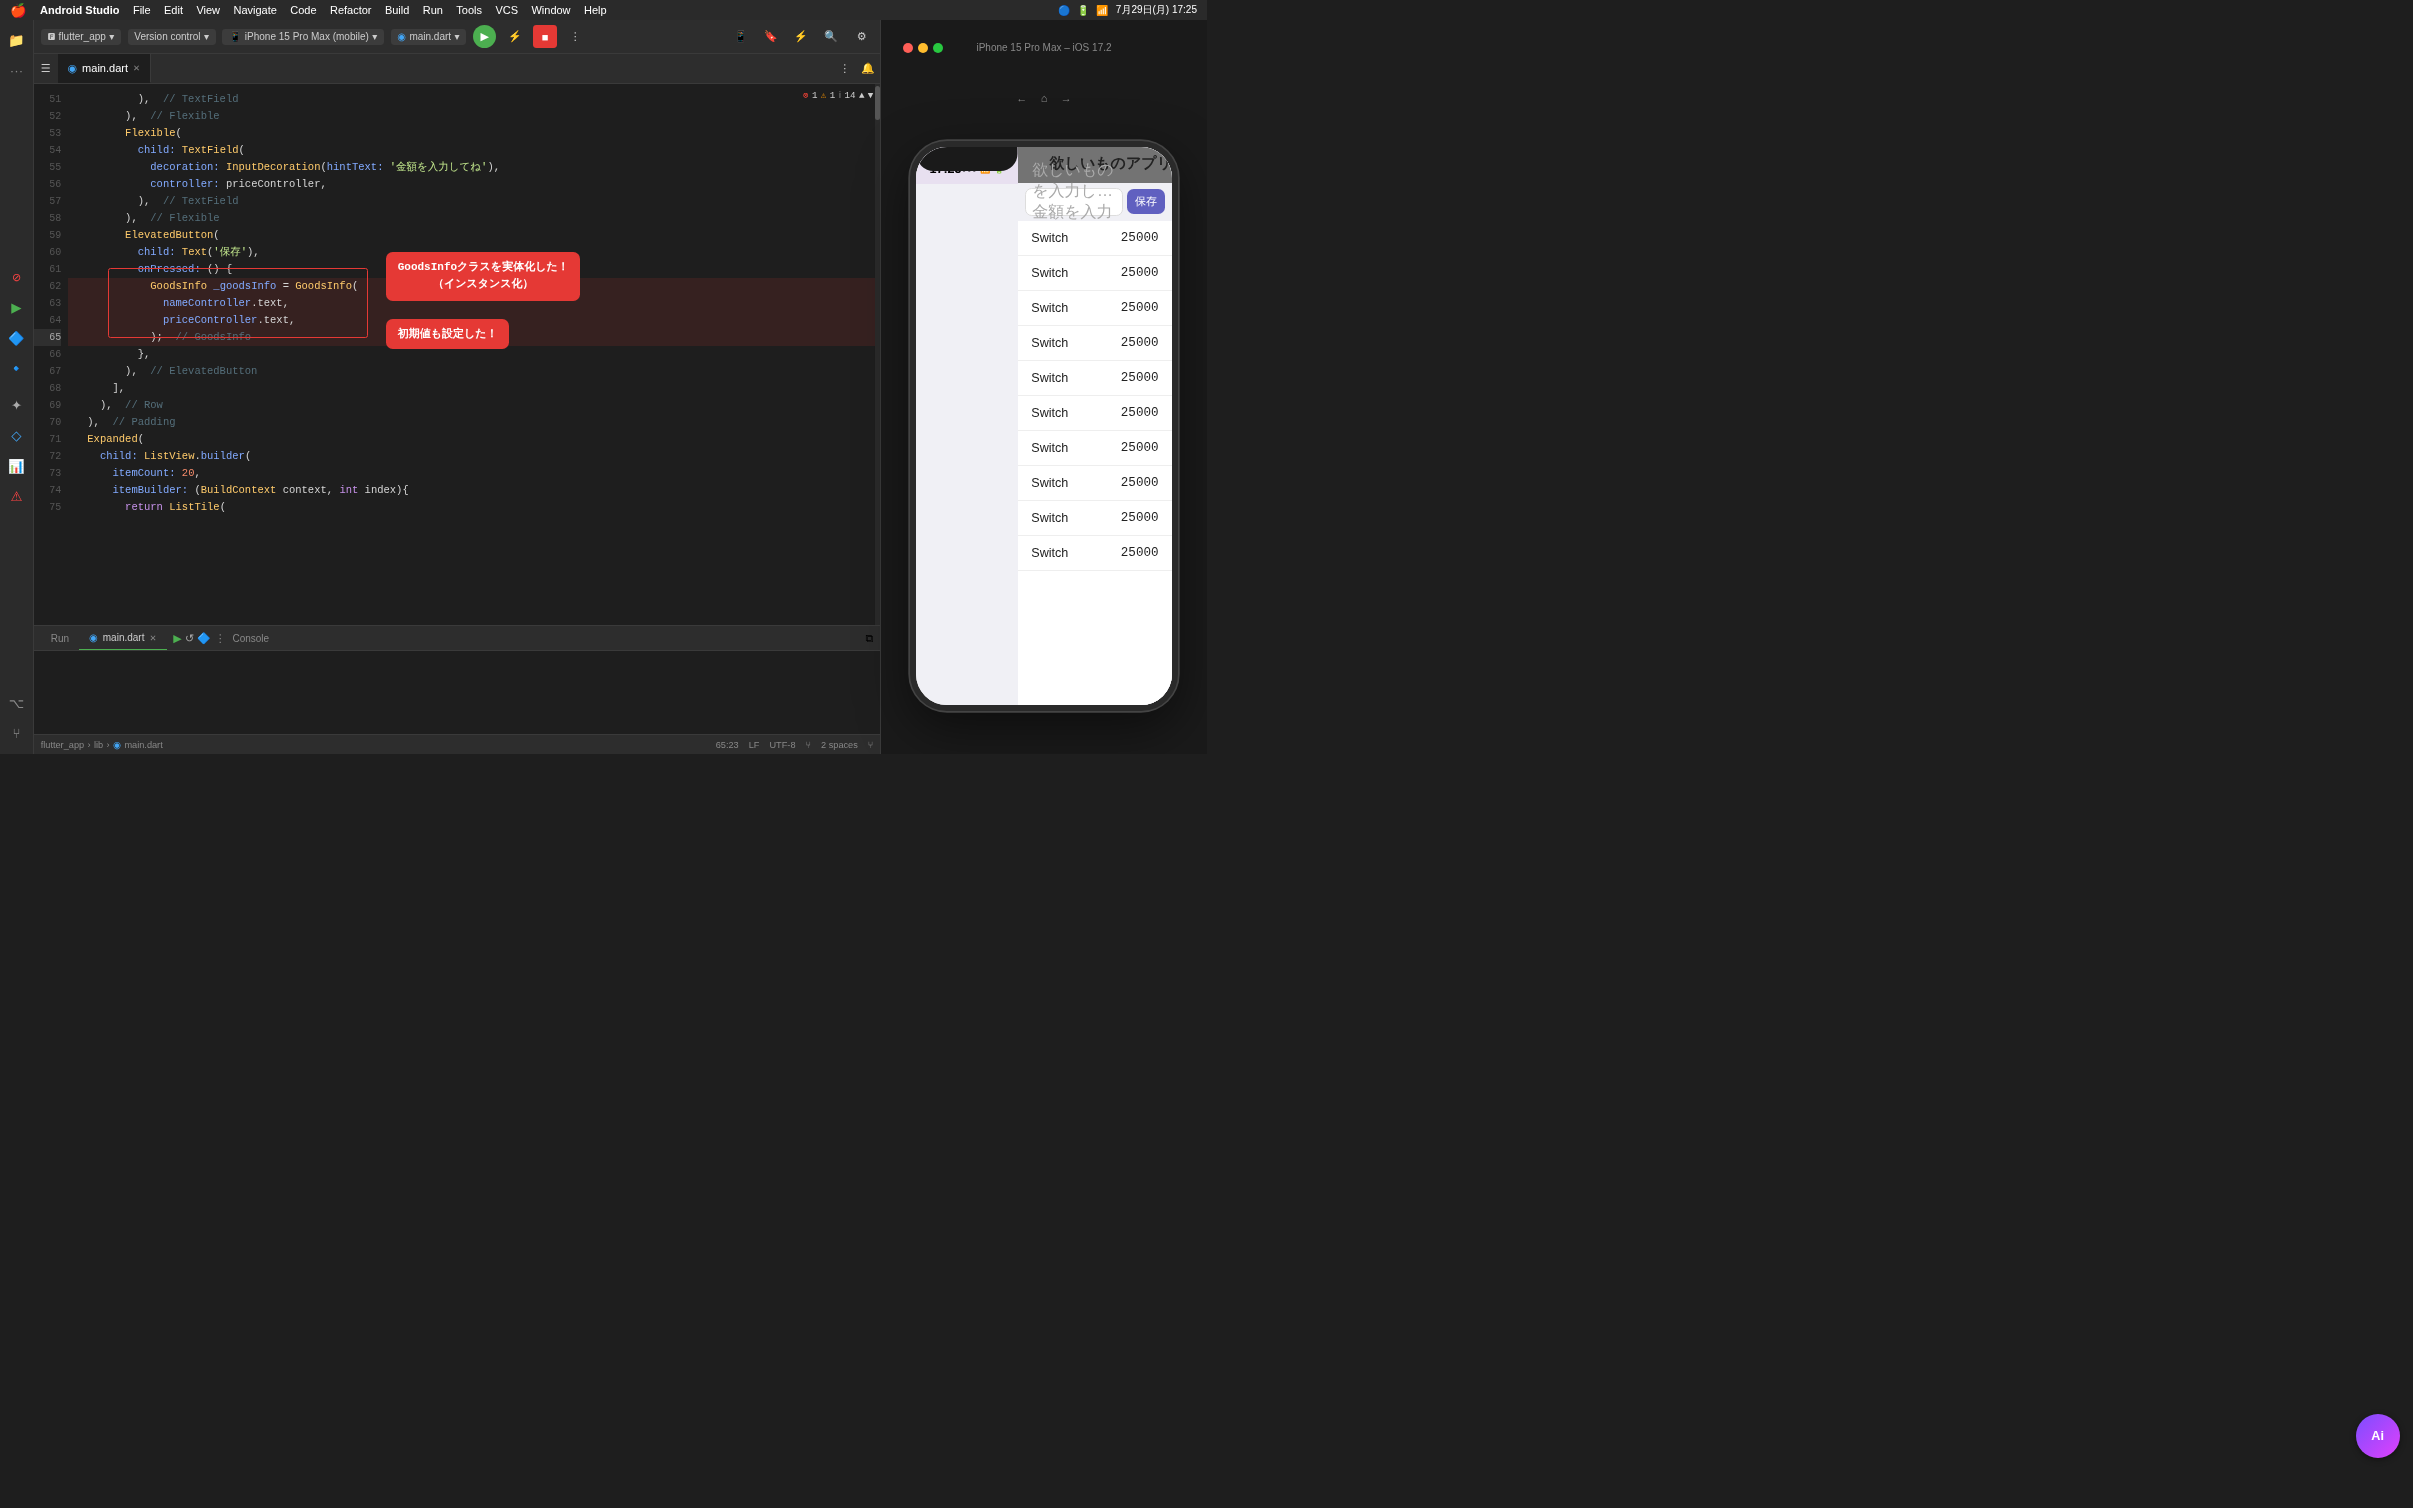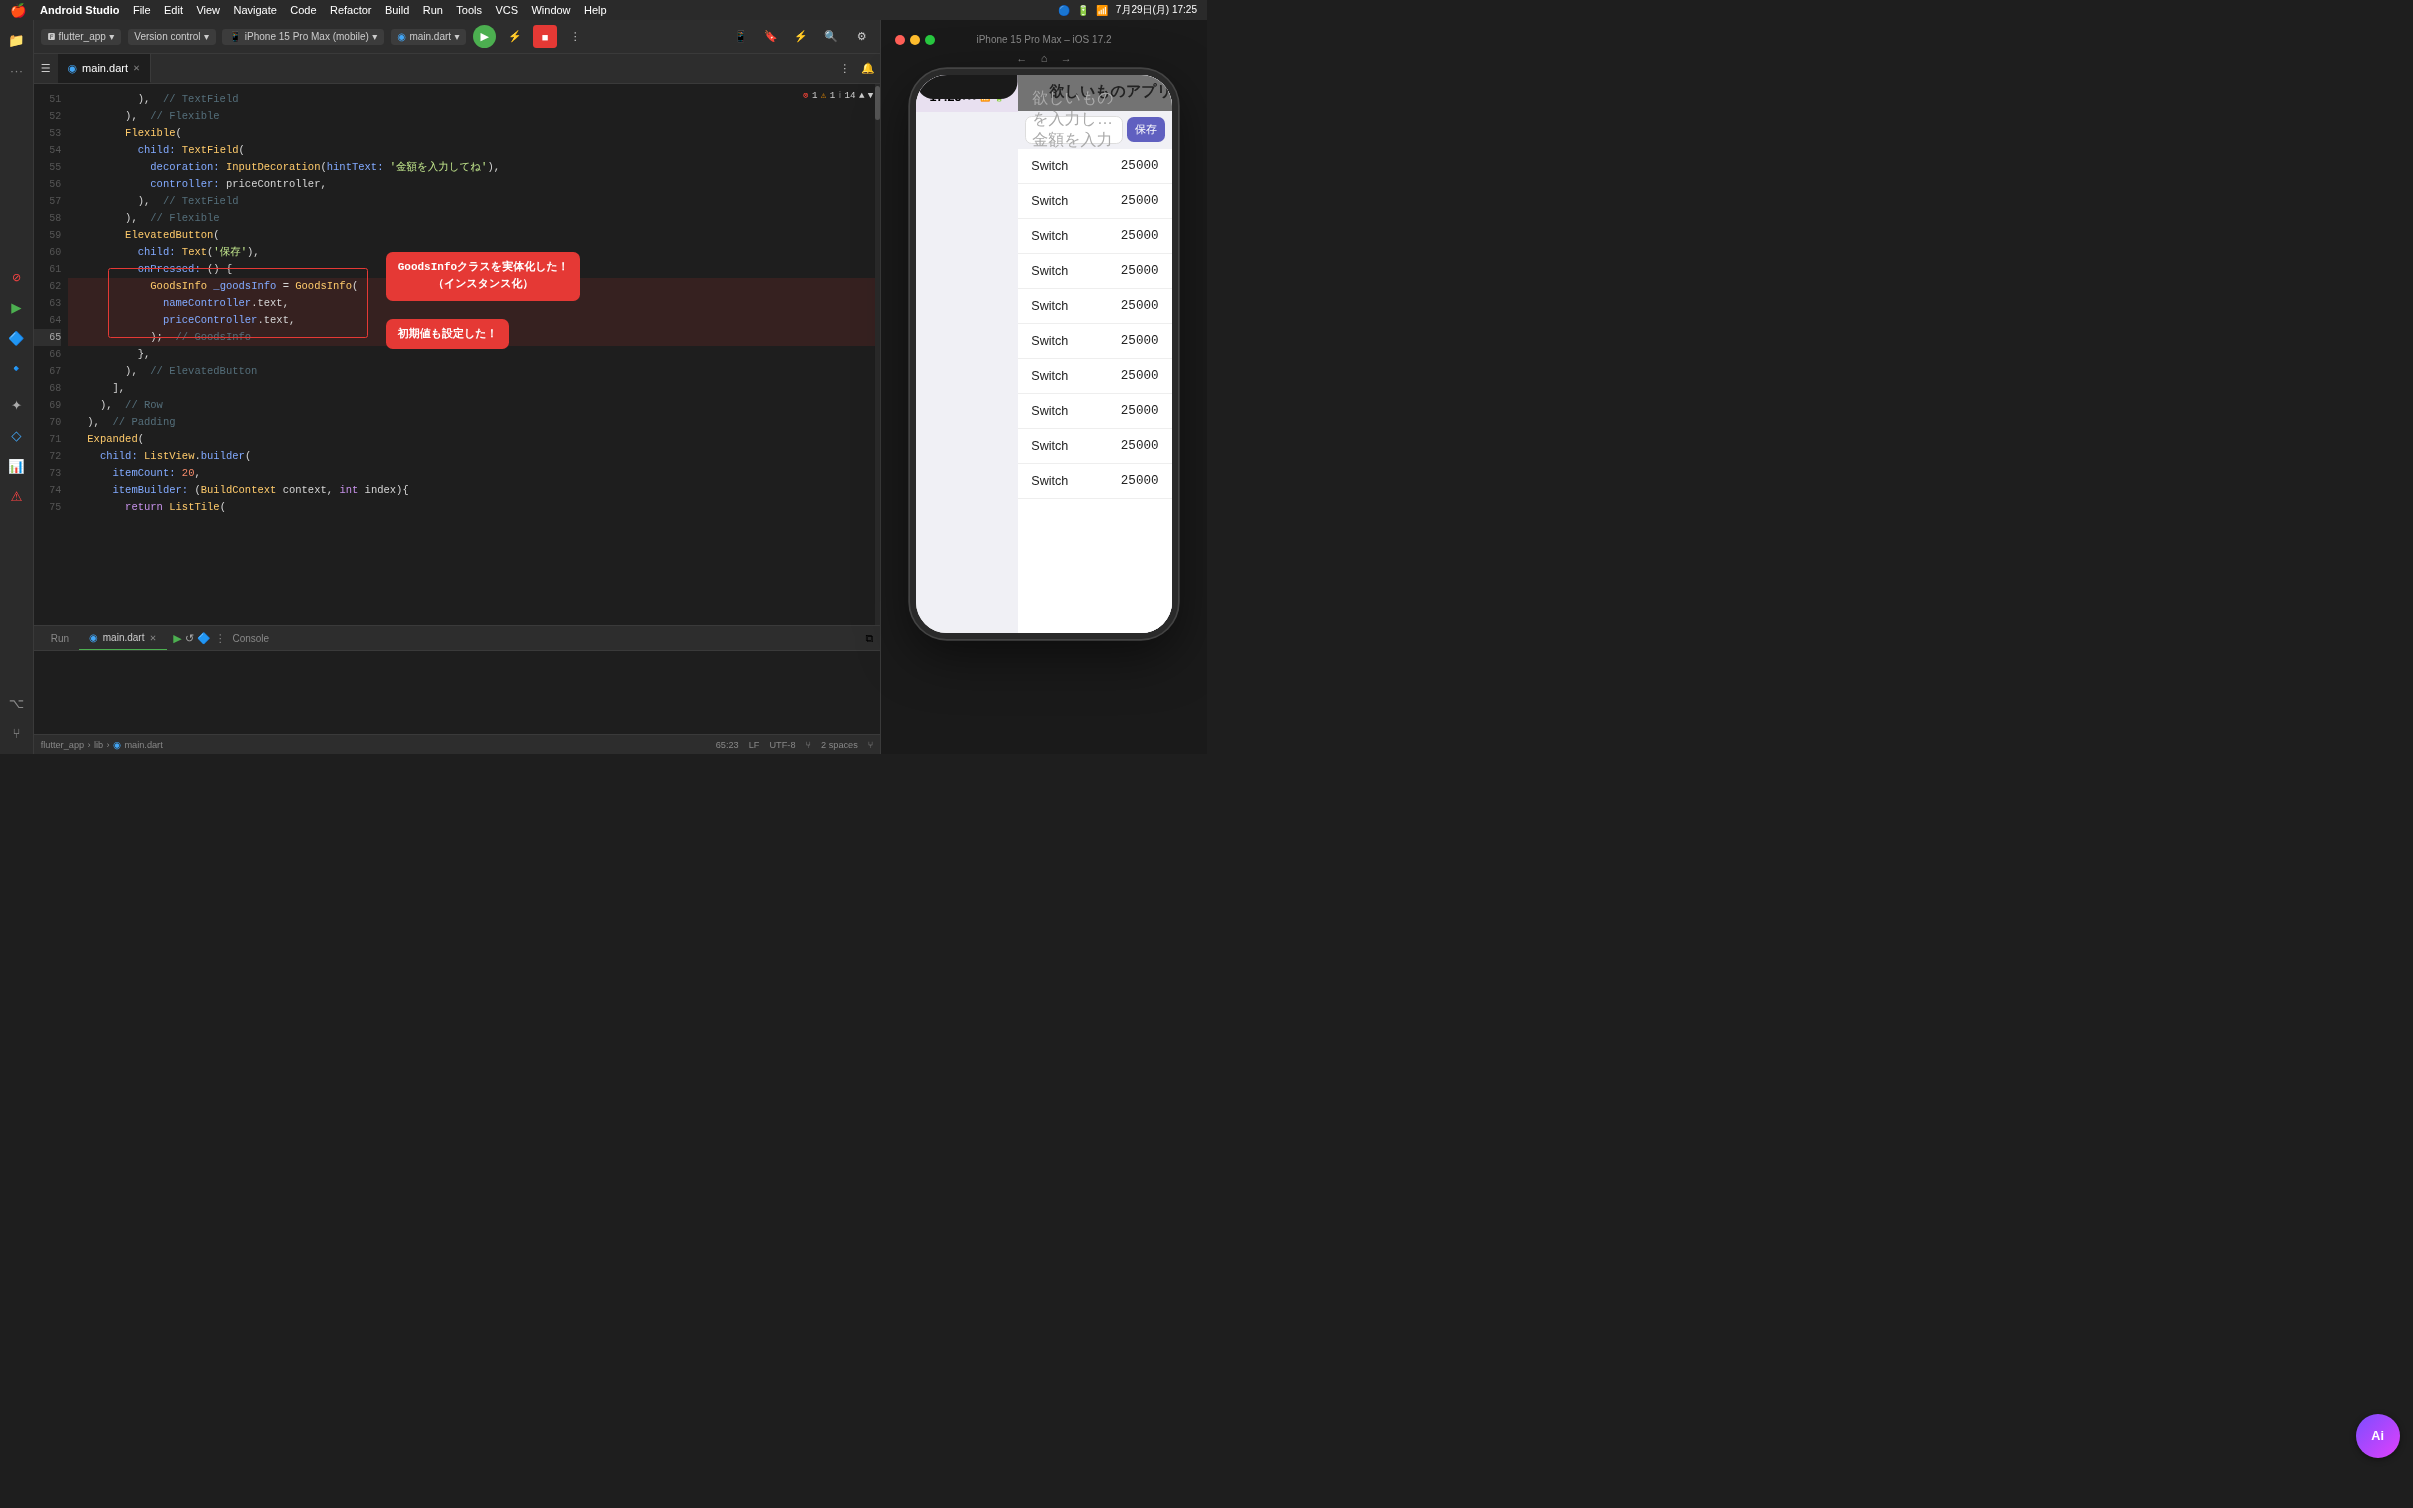--- a/index.html
+++ b/index.html
@@ -267,21 +267,22 @@
     }
 
     
     .simulator-panel {
       width: 327px;
       background: #1a1a1a;
       border-left: 0.8px solid #3a3a3a;
       display: flex;
       flex-direction: column;
       align-items: center;
-      padding: 7px;
+      padding: 15px;
+      gap: 32px;
     }
     .sim-titlebar {
       width: 100%;
       height: 25px;
       display: flex;
       align-items: center;
       justify-content: center;
       color: #888;
       font-size: 10px;
       position: relative;

